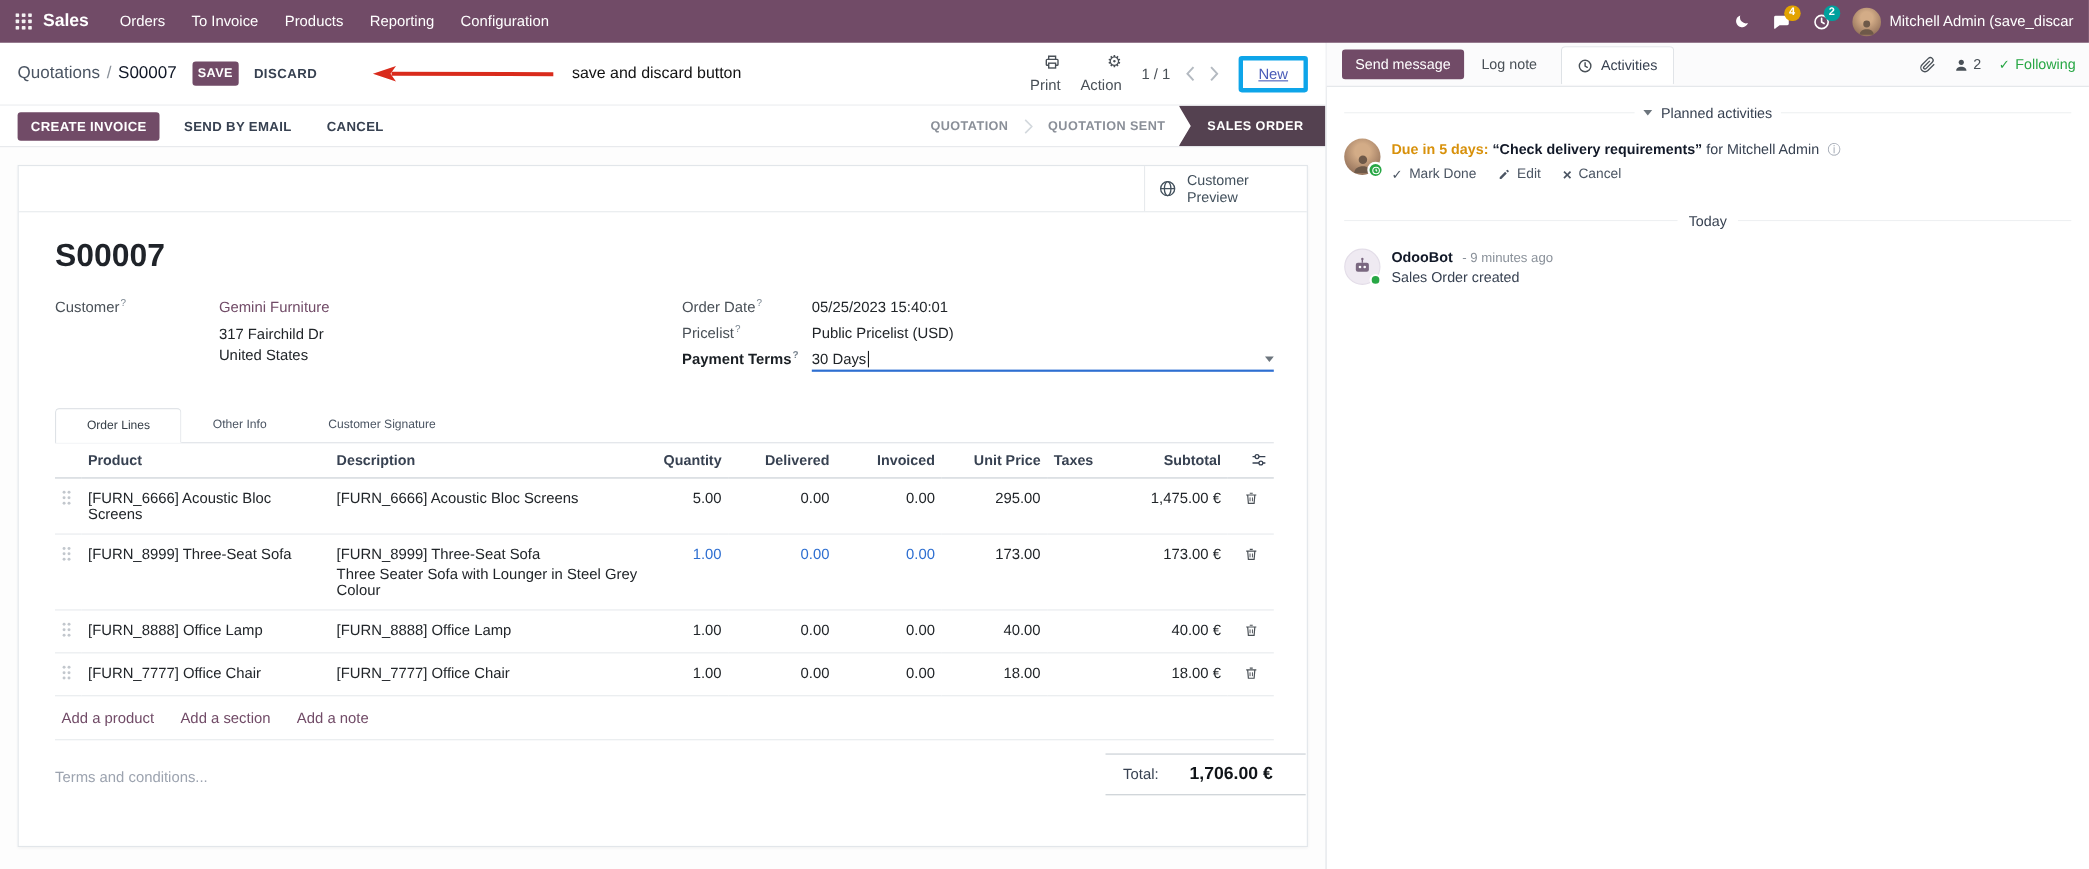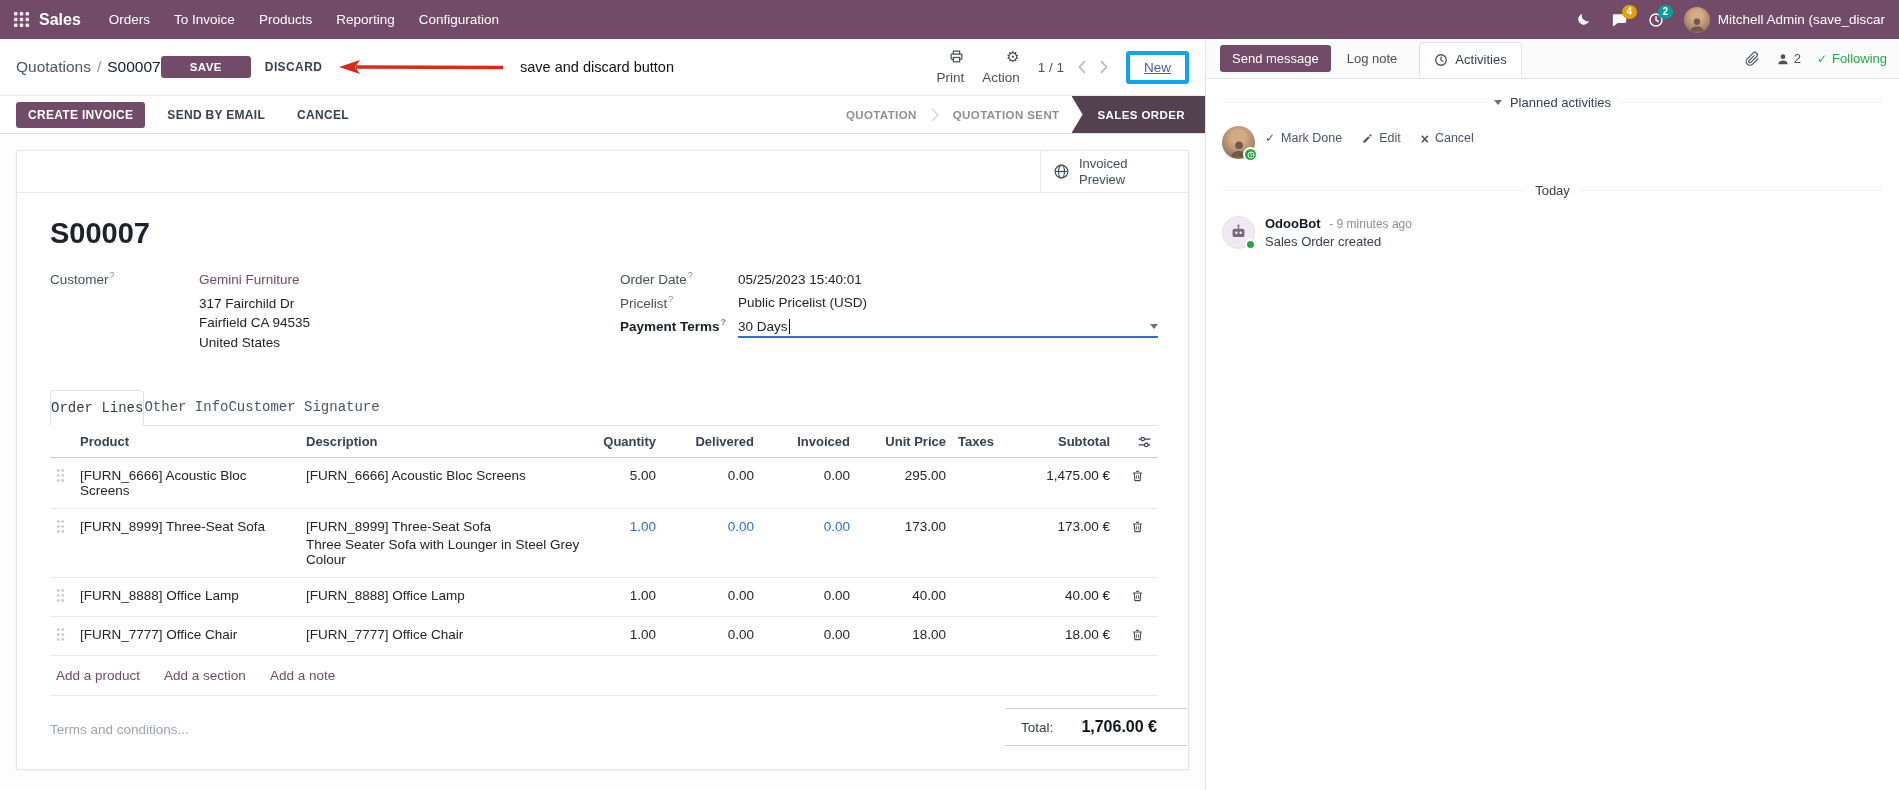--- a/index.html
+++ b/index.html
@@ -42,22 +42,22 @@
   
   .control-panel {
     height:57px; display:flex; align-items:center; padding:0 16px;
     border-bottom:1px solid #ebedf0; position:relative; background:#fff;
   }
   .breadcrumb { font-size:15.5px; display:flex; align-items:center; gap:6px; }
   .breadcrumb .parent { color:#4b5563; cursor:pointer; }
   .breadcrumb .sep { color:#8a919a; }
   .breadcrumb .current { color:#111827; }
   .btn-save {
-    background:#714B67; color:#fff; border:none; border-radius:3px;
-    font-size:11.5px; font-weight:700; letter-spacing:.4px; padding:5px 29px; cursor:pointer;
+    margin-left:14px; background:#714B67; color:#fff; border:none; border-radius:3px;
+    font-size:11.5px; font-weight:700; letter-spacing:.4px; padding:5px 5px; cursor:pointer;
     font-family:inherit;
   }
   .btn-discard {
     margin-left:6px; background:none; border:none; color:#374151; font-size:12px;
     font-weight:700; letter-spacing:.4px; padding:5px 8px; cursor:pointer; font-family:inherit;
   }
   .annotation { position:absolute; left:338px; top:50%; transform:translateY(-50%);
     display:flex; align-items:center; gap:14px; pointer-events:none; }
   .annotation-text { font-size:14.5px; color:#111; }
   .cp-right { margin-left:auto; display:flex; align-items:center; gap:18px; }
@@ -121,21 +121,21 @@
   .address { margin-left:149px; line-height:1.45; font-size:13.5px; color:#212529; margin-bottom:12px; cursor:text; }
   .qtemplate { margin-top:10px; }
   .pt-input { flex:1; display:flex; align-items:center; border-bottom:2px solid #2e6fd1;
     padding-bottom:2px; cursor:text; }
   .text-cursor { display:inline-block; width:1.5px; height:15px; background:#15181b; margin-left:1px; }
   .caret-down { width:0; height:0; border-left:4.5px solid transparent; border-right:4.5px solid transparent;
     border-top:5.5px solid #6c757d; margin-left:auto; }
 
   
   .tabs { display:flex; margin-top:26px; border-bottom:1px solid #dee2e6; }
-  .tab { padding:9px 0; font-size:14px; color:#4b5563; cursor:pointer;font-family:Liberation Mono, monospace; }
+  .tab { padding:9px 28px; font-size:11px; color:#4b5563; cursor:pointer; }
   .tab.active { border:1px solid #dee2e6; border-bottom:1px solid #fff; margin-bottom:-1px;
     border-radius:4px 4px 0 0; color:#343d46; background:#fff; }
 
   
   table.olines { width:100%; border-collapse:collapse; table-layout:fixed; }
   .olines th { font-size:13px; font-weight:700; color:#374151; padding:8px 6px;
     border-bottom:1px solid #c6ccd2; text-align:left; }
   .olines td { font-size:13.5px; color:#212529; padding:10px 6px; border-bottom:1px solid #e7eaed;
     vertical-align:top; overflow:hidden; }
   .olines .num { text-align:right; }
@@ -346,40 +346,39 @@
 
         <div class="sheet-strip">
           <div class="preview-btn">
             <span>
               <svg width="17" height="17" viewBox="0 0 24 24" fill="none" stroke="#42505c" stroke-width="1.7">
                   <circle cx="12" cy="12" r="9"></circle>
                   <ellipse cx="12" cy="12" rx="4.2" ry="9"></ellipse>
                   <path d="M3.3 12h17.4"></path>
                 </svg>
             </span>
-            <span class="txt">Invoiced Preview</span>
+            <span class="txt">Customer Preview</span>
           </div>
         </div>
 
         <div class="sheet-content">
           <h1 class="o-title">S00007</h1>
 
           <div class="o-group">
             <div class="o-col left">
               <div class="frow">
                 <div class="flabel">
                   <span>Customer</span><sup class="help">?</sup>
                 </div>
                 <div class="fvalue">
                   <a class="link">Gemini Furniture</a>
                 </div>
               </div>
               <div class="address">
                 <div>317 Fairchild Dr</div>
-                <div>Fairfield CA 94535</div>
                 <div>United States</div>
               </div>
             </div>
 
             <div class="o-col right">
               <div class="frow">
                 <div class="flabel">
                   <span>Order Date</span><sup class="help">?</sup>
                 </div>
                 <div class="fvalue">05/25/2023 15:40:01</div>
@@ -635,20 +634,26 @@
               </svg>
           </span>
           <span class="av-badge">
             <svg width="8" height="8" viewBox="0 0 24 24" fill="none" stroke="#fff" stroke-width="3">
                 <circle cx="12" cy="12" r="9"></circle>
                 <path d="M12 7v5l3 2"></path>
               </svg>
           </span>
         </span>
         <div class="activity-text">
+          <div>
+            <span class="due">Due in 5 days:</span>
+            <span class="summary">“Check delivery requirements”</span>
+            <span>for Mitchell Admin</span>
+            <span class="info-glyph">ⓘ</span>
+          </div>
           <div class="activity-actions">
             <span class="aa-btn">
               <span class="check">✓</span>
               <span>Mark Done</span>
             </span>
             <span class="aa-btn">
               <span>
                 <svg width="11" height="11" viewBox="0 0 24 24" fill="#4b5563">
                     <path d="M3 17.7V21h3.3L17 10.3 13.7 7 3 17.7zM20.7 6.6a1.1 1.1 0 0 0 0-1.6l-1.7-1.7a1.1 1.1 0 0 0-1.6 0L15.6 5.1l3.3 3.3 1.8-1.8z"></path>
                   </svg>

